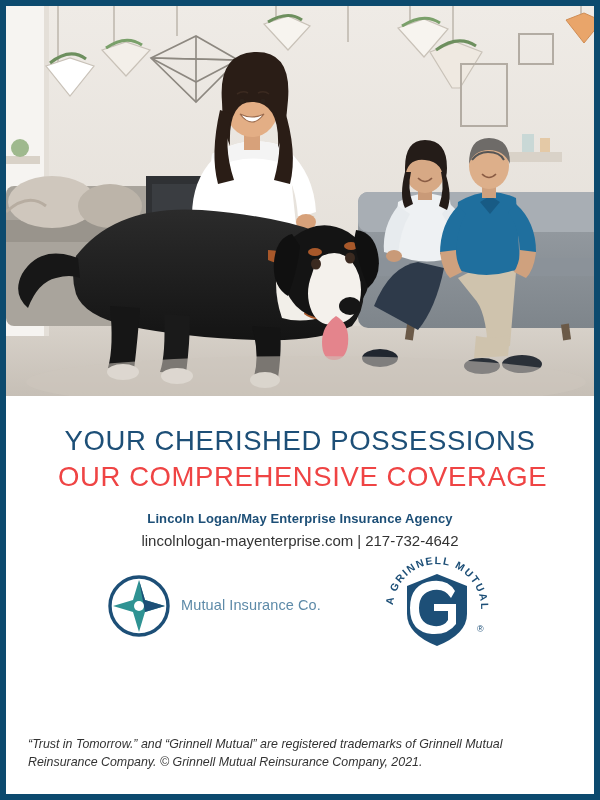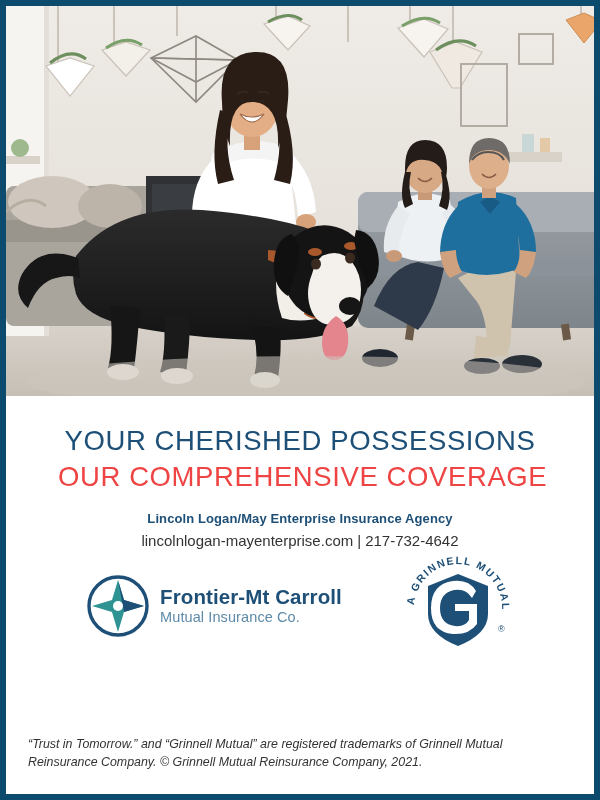--- a/index.html
+++ b/index.html
@@ -374,21 +374,20 @@
     <div class="logos">
 
       <div class="logo-left">
         <svg width="64" height="64" viewBox="0 0 64 64">
           <circle cx="32" cy="32" r="29" fill="none" stroke="#1d4f77" stroke-width="3.4"></circle>
           <path d="M32 6 L38 26 L58 32 L38 38 L32 58 L26 38 L6 32 L26 26 Z" fill="#1d8a8a" opacity="0.92"></path>
           <path d="M32 6 L38 26 L58 32 L38 38 Z" fill="#1d4f77"></path>
           <circle cx="32" cy="32" r="5" fill="#ffffff"></circle>
         </svg>
         <div class="marktext">
-          <div class="brand-name">Frontier-Mt Carroll</div>
           <div class="brand-sub">Mutual Insurance Co.</div>
         </div>
       </div>
 
       <div class="logo-right">
         <svg width="112" height="112" viewBox="0 0 112 112">
           <defs>
             <path id="arcpath" d="M 12 60 A 44 44 0 1 1 100 60" fill="none"></path>
           </defs>
 

